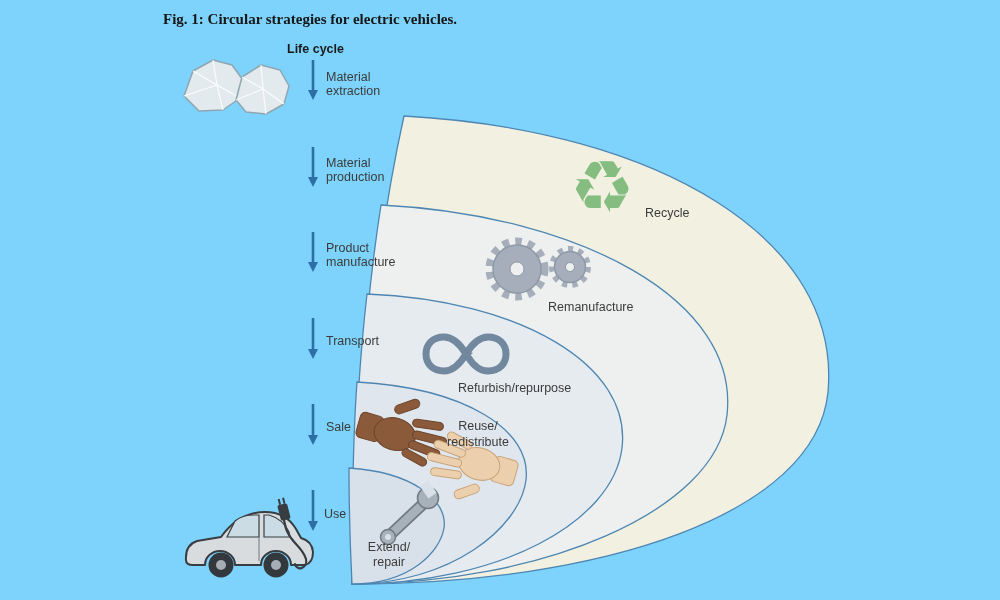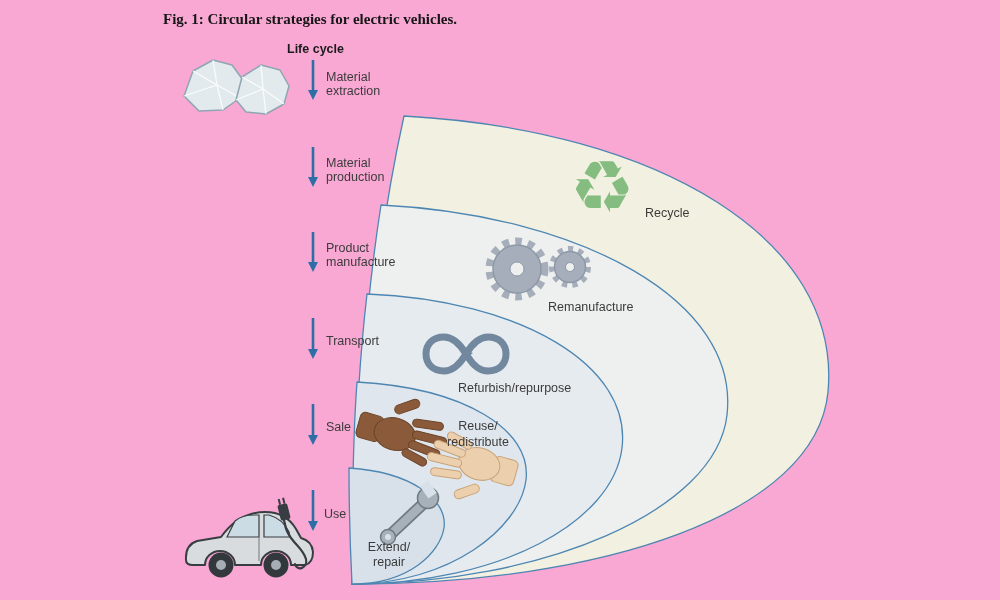--- a/index.html
+++ b/index.html
@@ -1,16 +1,16 @@
 <!DOCTYPE html>
 <html><head>
 <meta charset="utf-8">
 <style>
   html,body{margin:0;padding:0;background:#ffffff;}
-  .canvas{position:relative;width:1000px;height:600px;background:#f9a8d4;overflow:hidden;}
+  .canvas{position:relative;width:1000px;height:600px;background:#7dd3fc;overflow:hidden;}
   svg{display:block;}
   text{font-family:"Liberation Sans",sans-serif;}
   .fig-title{font-family:"Liberation Serif",serif;font-weight:bold;font-size:15px;fill:#161616;}
   .lbl{font-size:12.5px;fill:#3b3b3b;}
   .lbl-bold{font-size:12.5px;font-weight:bold;fill:#1b1b1b;}
   .glyph{font-family:"DejaVu Sans",sans-serif;}
 </style>
 </head>
 <body>
 

